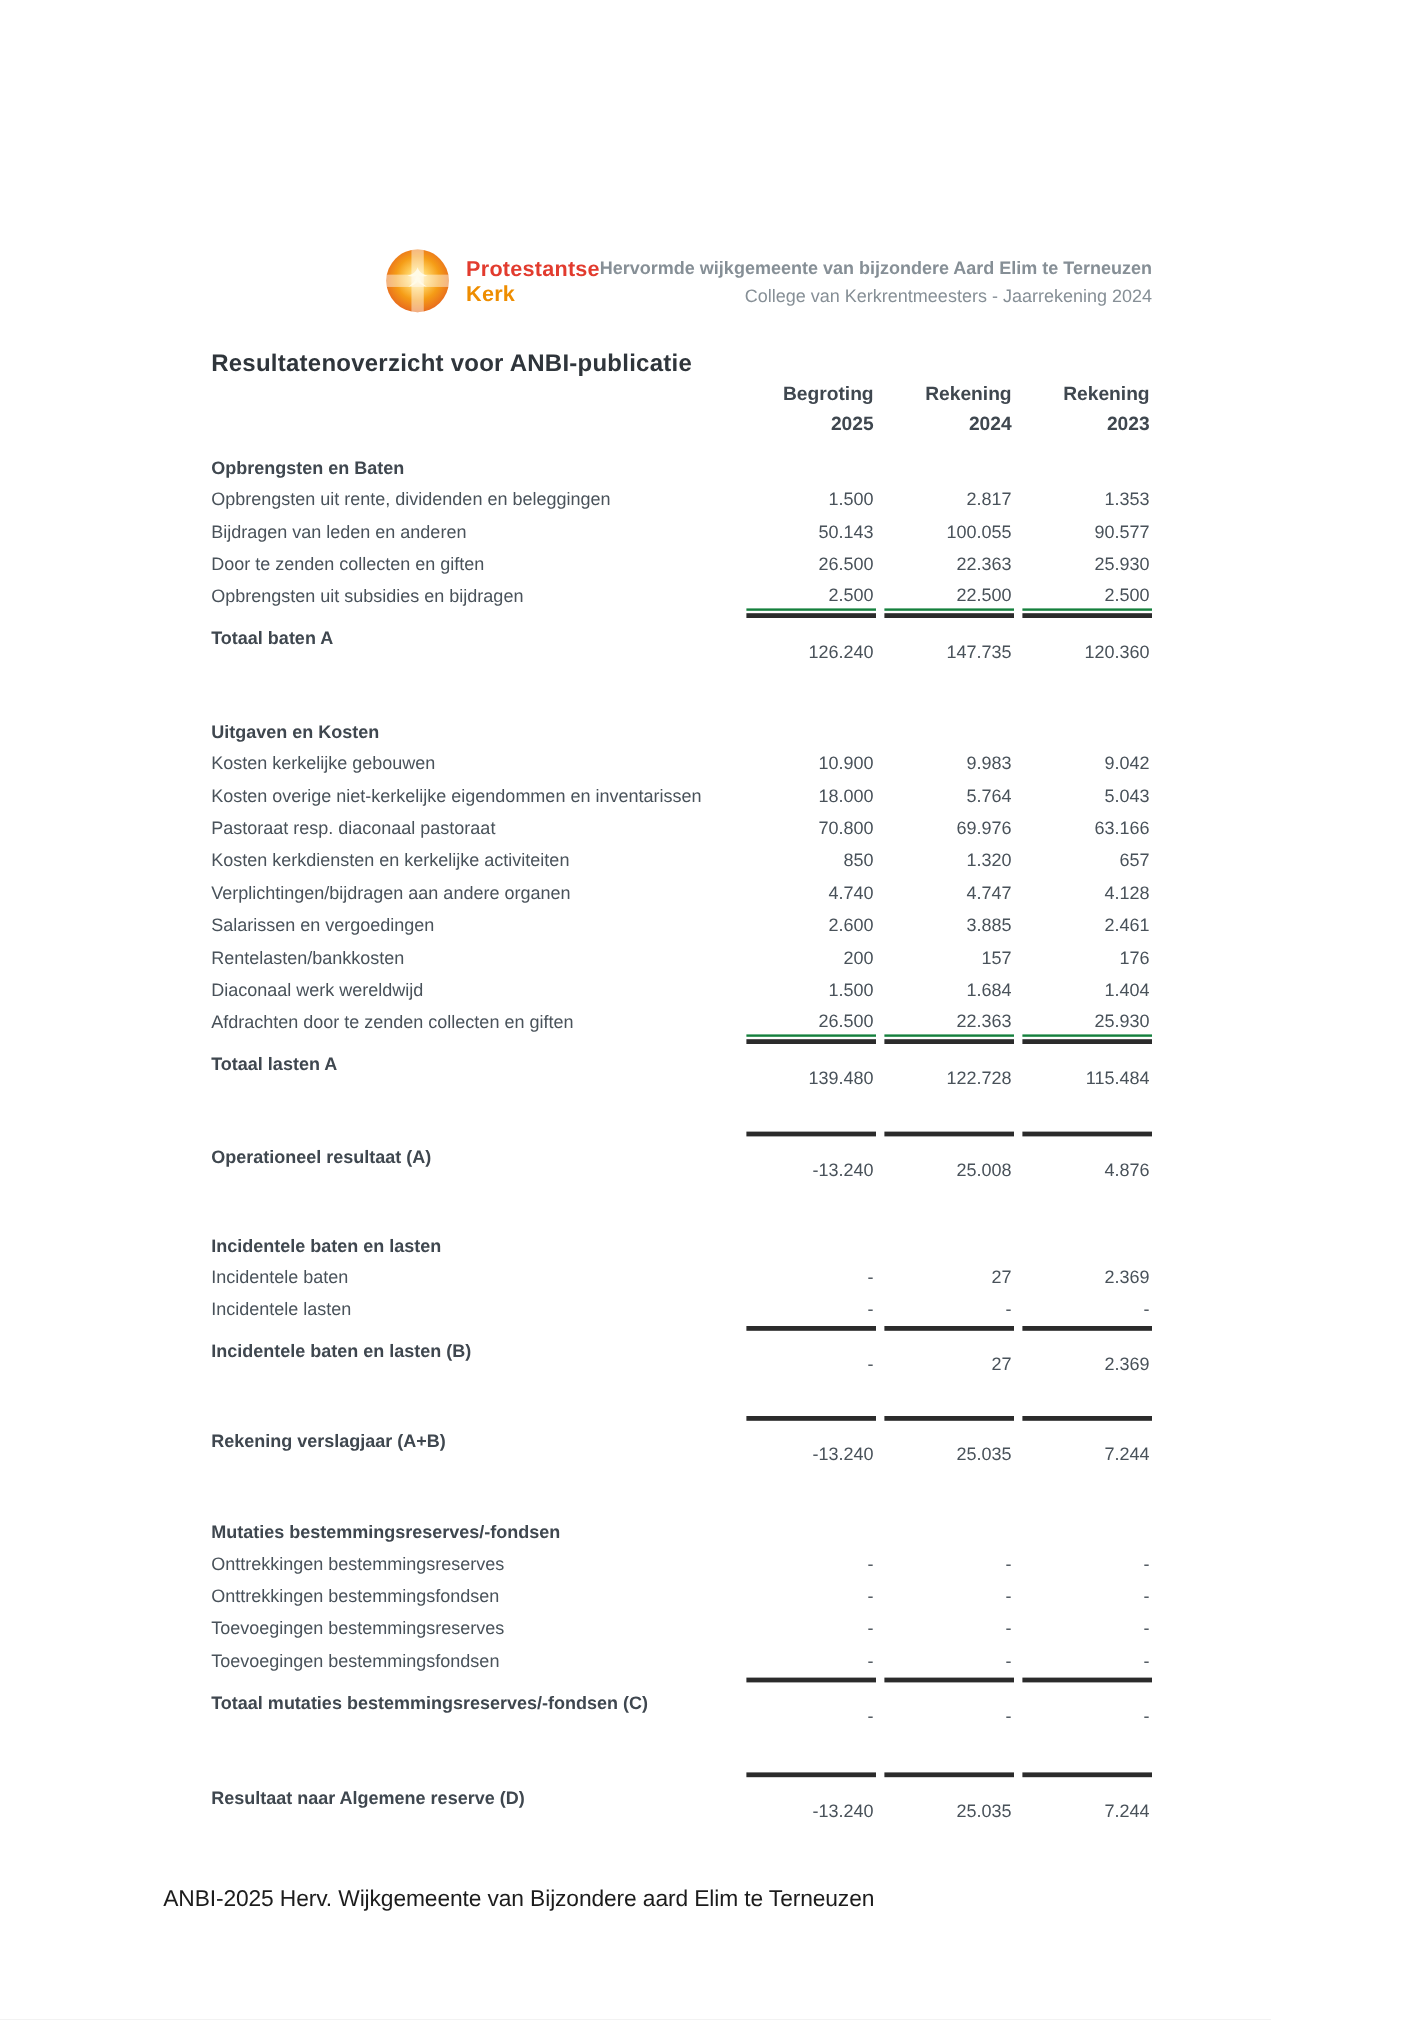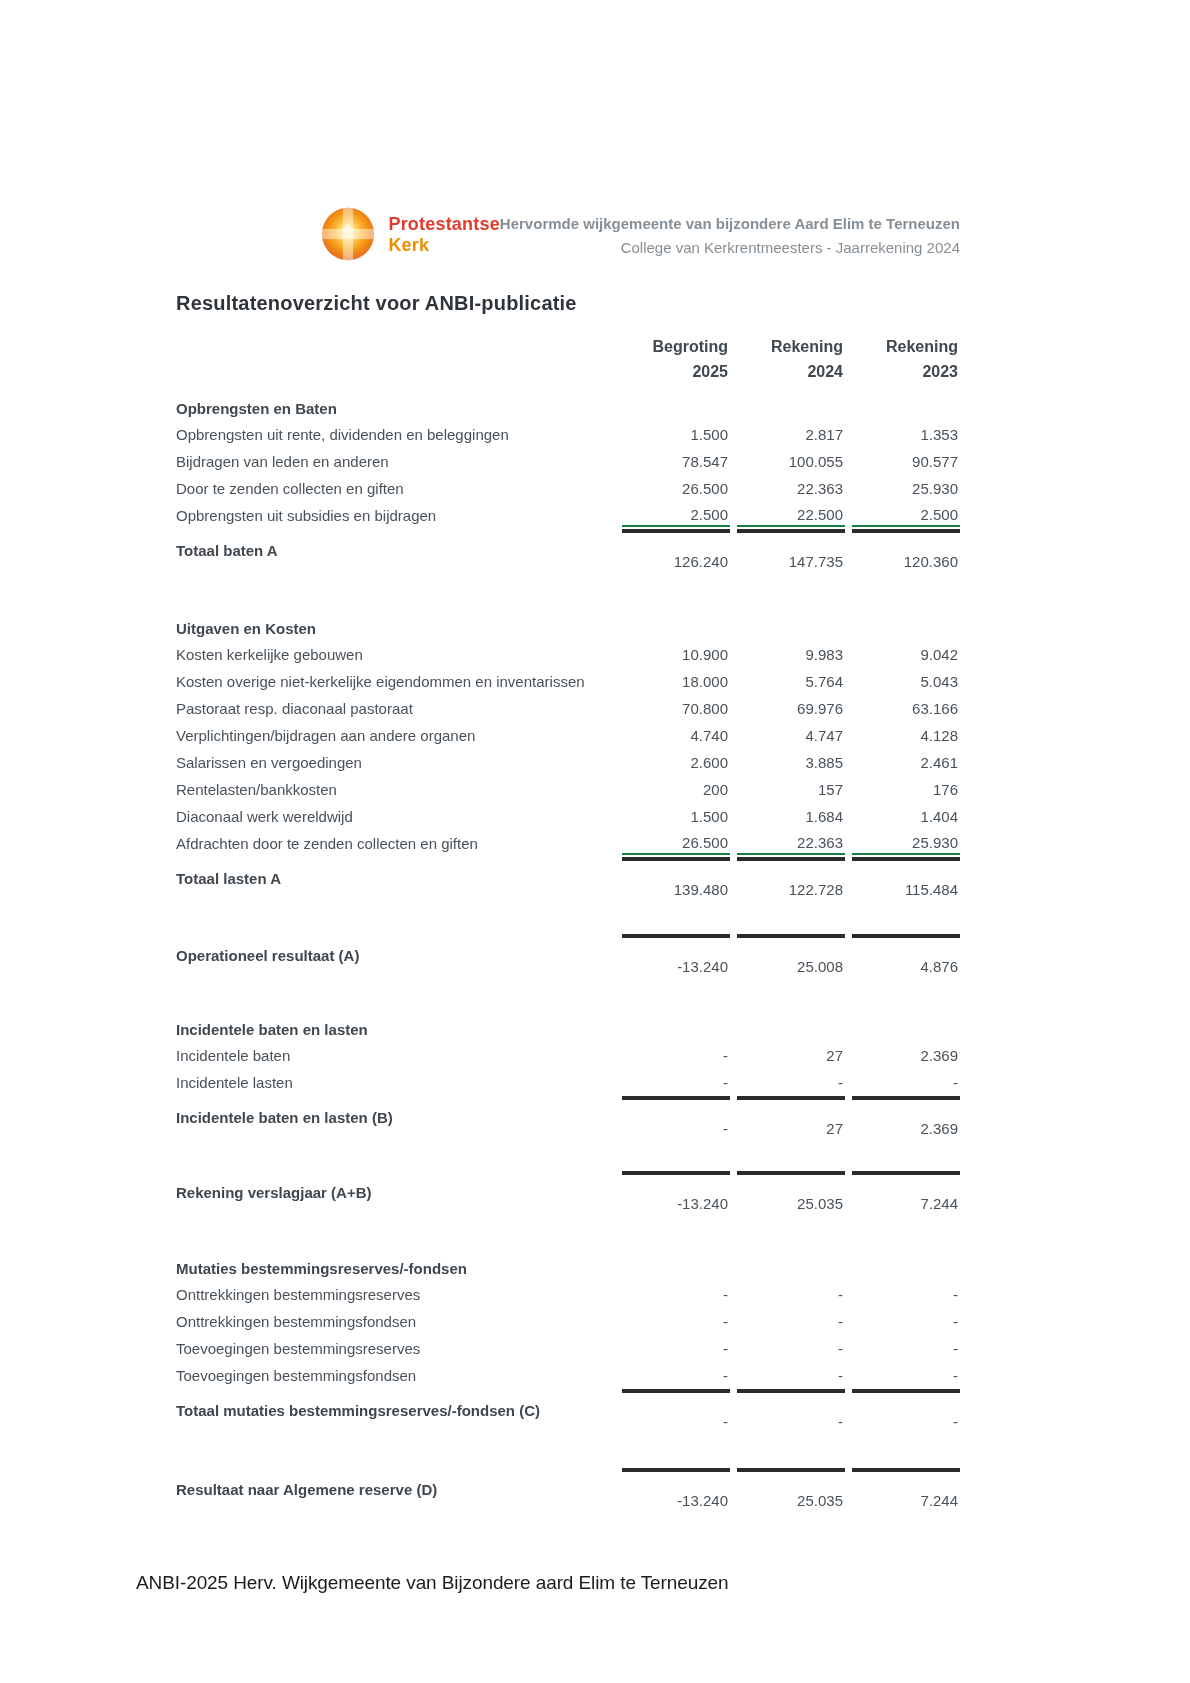--- a/index.html
+++ b/index.html
@@ -20,21 +20,21 @@
   .logo-line1{color:#e23b2e;}
   .logo-line2{color:#ee8d00;}
   .hdr-right{text-align:right;font-size:15px;line-height:24px;color:#868f96;padding-top:6px;}
   .hdr-right .l1{font-weight:bold;}
   
   .title{margin-top:30px;font-size:20px;font-weight:bold;color:#2f353b;letter-spacing:.2px;}
   
   .row{display:flex;align-items:center;min-height:27px;font-size:15px;}
   .label{flex:1;padding-right:10px;}
   .num{width:108px;margin-left:7px;text-align:right;box-sizing:border-box;padding:1px 2px 2px 0;white-space:nowrap;}
-  .colhead-row{display:flex;margin-top:18px;font-weight:bold;color:#3f474f;}
+  .colhead-row{display:flex;font-weight:bold;color:#3f474f;}
   .colhead-row .num{line-height:25px;}
   .row.section{min-height:31px;align-items:flex-end;padding-bottom:4px;}
   .row.section .label{font-weight:bold;color:#3f474f;}
   .row.total{min-height:31px;}
   .row.total .label{font-weight:bold;color:#3f474f;}
   .row.total .num{border-top:4px solid #2b2b2b;padding-top:20px;}
   .num.ul{border-bottom:2px solid #15803d;}
   .gap{width:100%;}
   
   .footer{
@@ -99,21 +99,21 @@
           <div class="label">Opbrengsten en Baten</div>
         </div>
         <div class="row item">
           <div class="label">Opbrengsten uit rente, dividenden en beleggingen</div>
           <div class="num">1.500</div>
           <div class="num">2.817</div>
           <div class="num">1.353</div>
         </div>
         <div class="row item">
           <div class="label">Bijdragen van leden en anderen</div>
-          <div class="num">78.547</div>
+          <div class="num">50.143</div>
           <div class="num">100.055</div>
           <div class="num">90.577</div>
         </div>
         <div class="row item">
           <div class="label">Door te zenden collecten en giften</div>
           <div class="num">26.500</div>
           <div class="num">22.363</div>
           <div class="num">25.930</div>
         </div>
         <div class="row item">
@@ -144,20 +144,26 @@
           <div class="num">5.764</div>
           <div class="num">5.043</div>
         </div>
         <div class="row item">
           <div class="label">Pastoraat resp. diaconaal pastoraat</div>
           <div class="num">70.800</div>
           <div class="num">69.976</div>
           <div class="num">63.166</div>
         </div>
         <div class="row item">
+          <div class="label">Kosten kerkdiensten en kerkelijke activiteiten</div>
+          <div class="num">850</div>
+          <div class="num">1.320</div>
+          <div class="num">657</div>
+        </div>
+        <div class="row item">
           <div class="label">Verplichtingen/bijdragen aan andere organen</div>
           <div class="num">4.740</div>
           <div class="num">4.747</div>
           <div class="num">4.128</div>
         </div>
         <div class="row item">
           <div class="label">Salarissen en vergoedingen</div>
           <div class="num">2.600</div>
           <div class="num">3.885</div>
           <div class="num">2.461</div>

